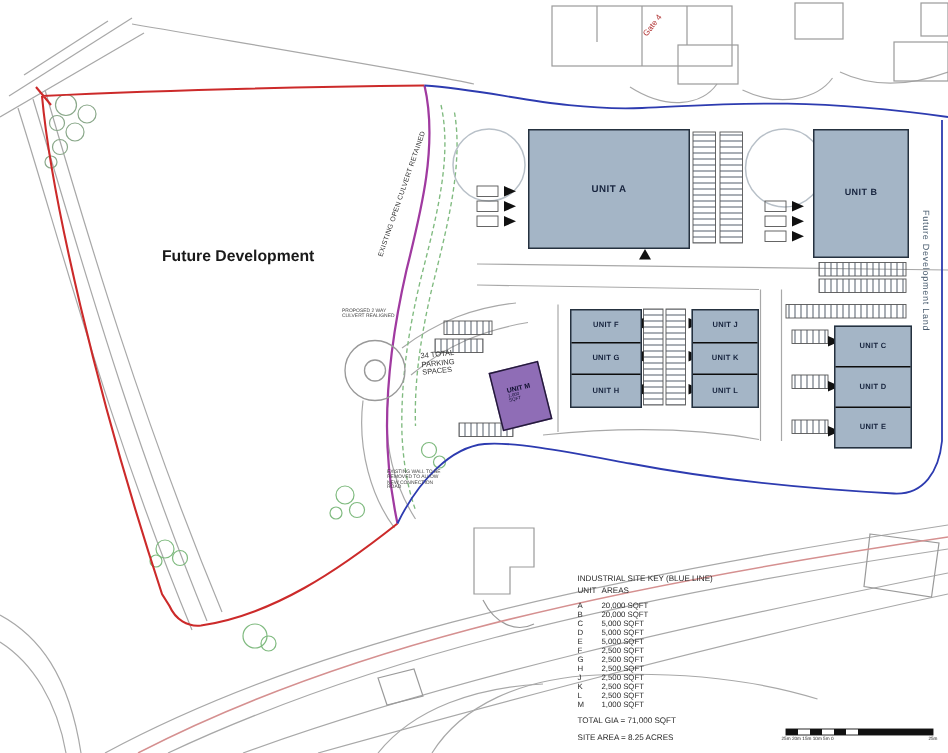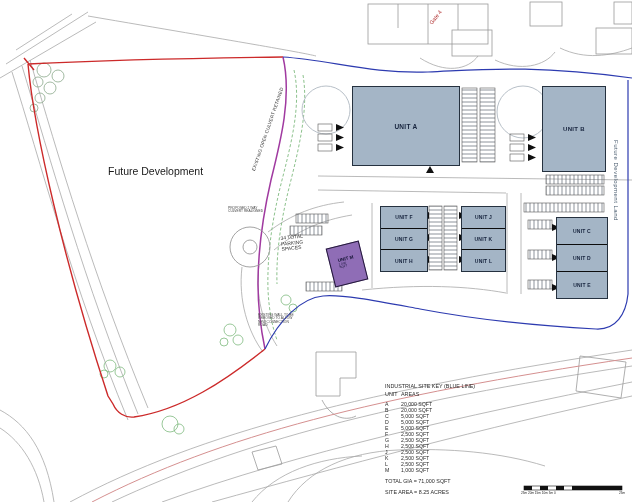--- a/index.html
+++ b/index.html
@@ -14,21 +14,21 @@
   .terrace{position:absolute;display:flex;flex-direction:column;border:1.5px solid #25313f;box-sizing:border-box;background:#a4b5c6;}
   .terrace .cell{flex:1;border-top:1.8px solid #0c0c0c;display:flex;align-items:center;justify-content:center;
                  color:#16233d;font-weight:bold;font-size:5px;letter-spacing:.2px;}
   .terrace .cell:first-child{border-top:none;}
   .unit-m{position:absolute;left:330px;top:244px;width:34px;height:40px;background:#8f6db6;border:1.3px solid #241a3a;
           box-sizing:border-box;transform:rotate(-14deg);display:flex;flex-direction:column;align-items:center;justify-content:center;
           color:#101030;font-weight:bold;}
   .unit-m .um-label{font-size:4.6px;}
   .unit-m .um-sub{font-size:6px;transform:scale(.5);transform-origin:center top;font-weight:normal;}
   
-  .future-dev{position:absolute;left:108px;top:165px;font-size:10.5px;font-weight:normal;color:#1a1a1a;}
+  .future-dev{position:absolute;left:108px;top:165px;font-size:10.5px;font-weight:bold;color:#1a1a1a;}
   .culvert-label{position:absolute;left:251px;top:170px;font-size:4.6px;color:#333;white-space:nowrap;
                  transform:rotate(-71deg);transform-origin:0 0;letter-spacing:.2px;}
   .fdl-label{position:absolute;left:613px;top:140px;writing-mode:vertical-rl;font-size:6px;color:#45586b;letter-spacing:.5px;}
   .gate-label{position:absolute;left:428px;top:22px;font-size:5.5px;color:#b03030;transform:rotate(-52deg);
               transform-origin:0 0;white-space:nowrap;}
   .pnote{position:absolute;left:281px;top:234px;width:36px;font-size:5px;line-height:1.12;color:#333;transform:rotate(-6deg);}
   .tiny{position:absolute;font-size:6px;transform:scale(.55);transform-origin:0 0;color:#444;line-height:1.08;white-space:nowrap;}
   .tiny-culvert{left:228px;top:206px;}
   .tiny-wall{left:258px;top:313px;}
   

